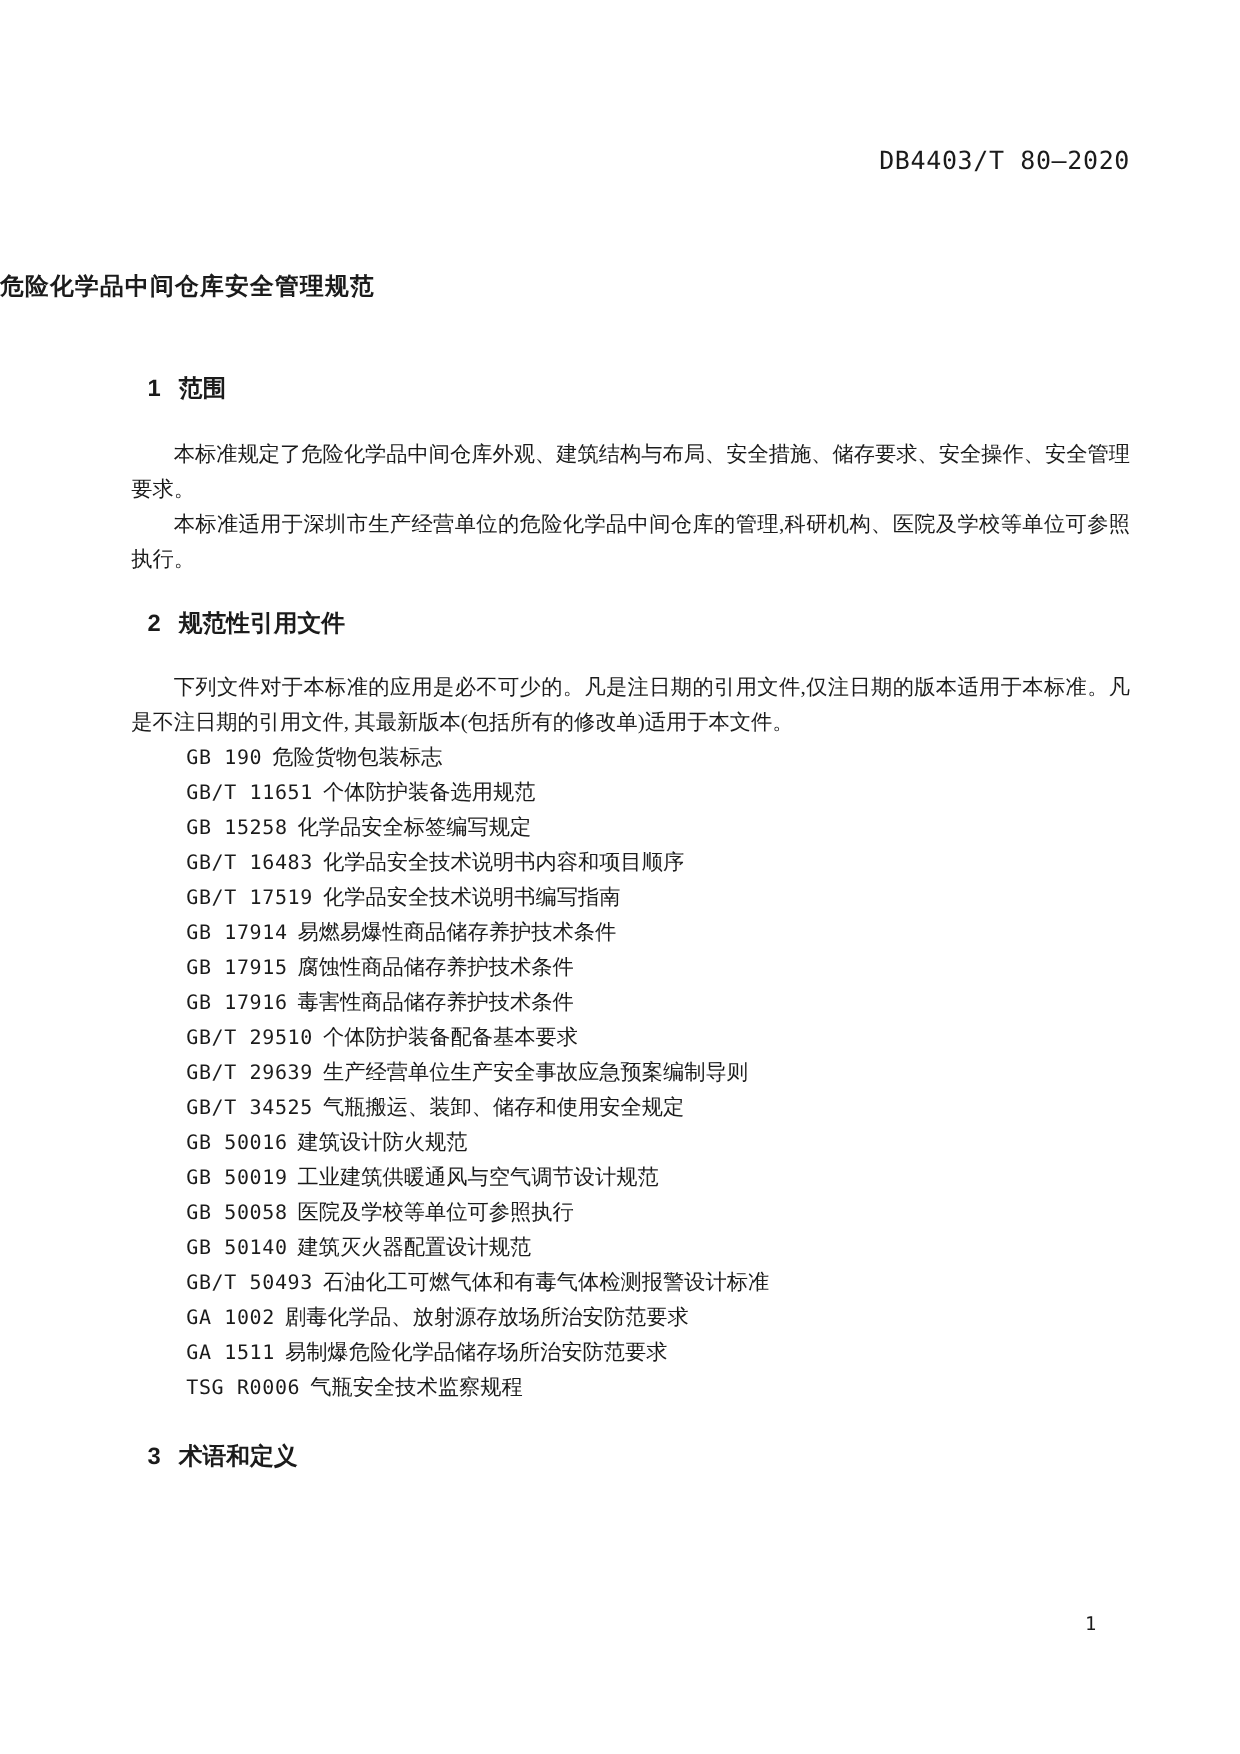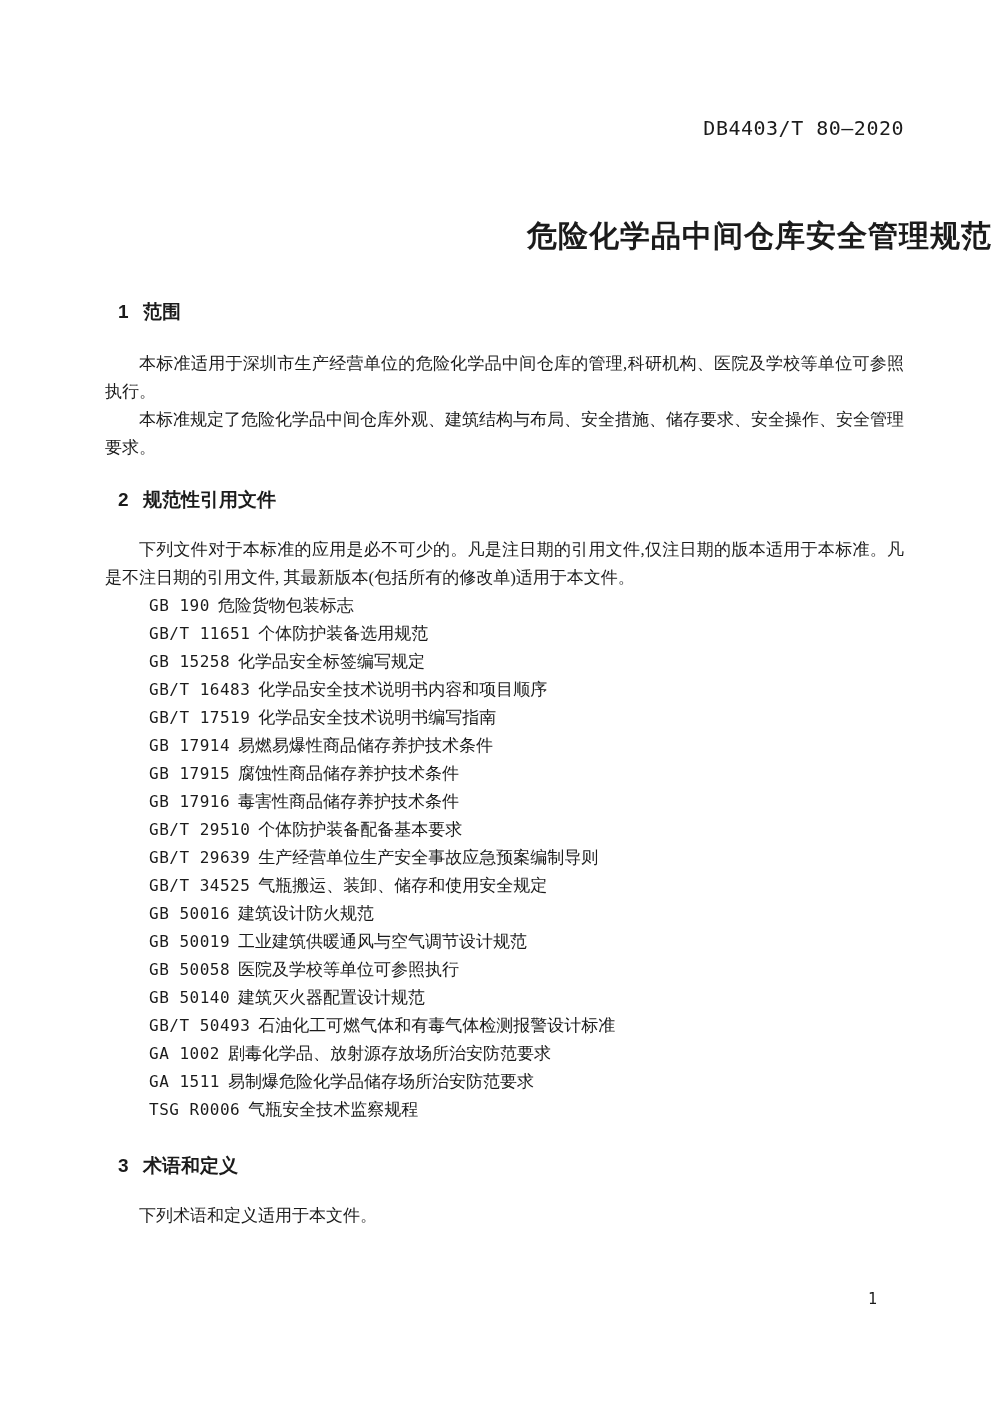--- a/index.html
+++ b/index.html
@@ -24,24 +24,24 @@
     font-size: 20px;
     letter-spacing: 0.5px;
     white-space: nowrap;
     text-align: right;
   }
   .doc-title {
     position: absolute;
     top: 216px;
     left: 0;
     width: 100%;
-    text-align: right;
+    text-align: left;
     font-family: "Liberation Sans", "DejaVu Sans", sans-serif;
     font-weight: 700;
-    font-size: 30px;
+    font-size: 19px;
     letter-spacing: 1px;
   }
   .body-flow {
     position: absolute;
     top: 300px;
     left: 105px;
     width: 799px;
   }
   .sec-heading {
     font-family: "Liberation Sans", "DejaVu Sans", sans-serif;
@@ -103,22 +103,22 @@
   <div class="doc-code">DB4403/T 80—2020</div>
 
   <div class="doc-title">危险化学品中间仓库安全管理规范</div>
 
   <div class="body-flow">
 
     <h2 class="sec-heading">
       <span class="sec-num">1</span><span class="sec-label">范围</span>
     </h2>
     <div class="gap-after-h1"></div>
+    <p class="para">本标准规定了危险化学品中间仓库外观、建筑结构与布局、安全措施、储存要求、安全操作、安全管理要求。</p>
     <p class="para">本标准适用于深圳市生产经营单位的危险化学品中间仓库的管理,科研机构、医院及学校等单位可参照执行。</p>
-    <p class="para">本标准规定了危险化学品中间仓库外观、建筑结构与布局、安全措施、储存要求、安全操作、安全管理要求。</p>
 
     <div class="gap-after-body"></div>
 
     <h2 class="sec-heading">
       <span class="sec-num">2</span><span class="sec-label">规范性引用文件</span>
     </h2>
     <div class="gap-h-to-p"></div>
     <p class="para">下列文件对于本标准的应用是必不可少的。凡是注日期的引用文件,仅注日期的版本适用于本标准。凡是不注日期的引用文件, 其最新版本(包括所有的修改单)适用于本文件。</p>
 
     <ul class="ref-list">
@@ -142,19 +142,18 @@
       <li class="ref-line"><span class="ref-code">GA 1511</span><span class="ref-title">易制爆危险化学品储存场所治安防范要求</span></li>
       <li class="ref-line"><span class="ref-code">TSG R0006</span><span class="ref-title">气瓶安全技术监察规程</span></li>
     </ul>
 
     <div class="gap-after-refs"></div>
 
     <h2 class="sec-heading">
       <span class="sec-num">3</span><span class="sec-label">术语和定义</span>
     </h2>
     <div class="gap-h-to-p"></div>
-    <p class="para">下列术语和定义适用于本文件。</p>
 
   </div>
 
   <div class="page-number">1</div>
 
 </div>
 
 </body></html>

